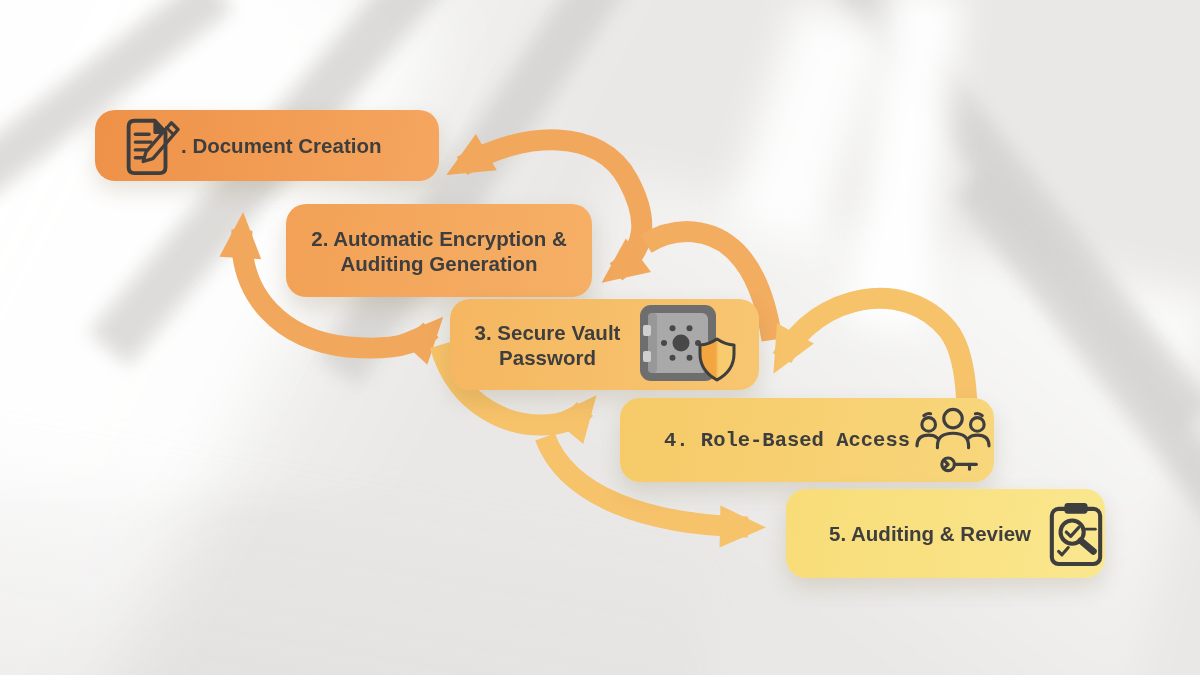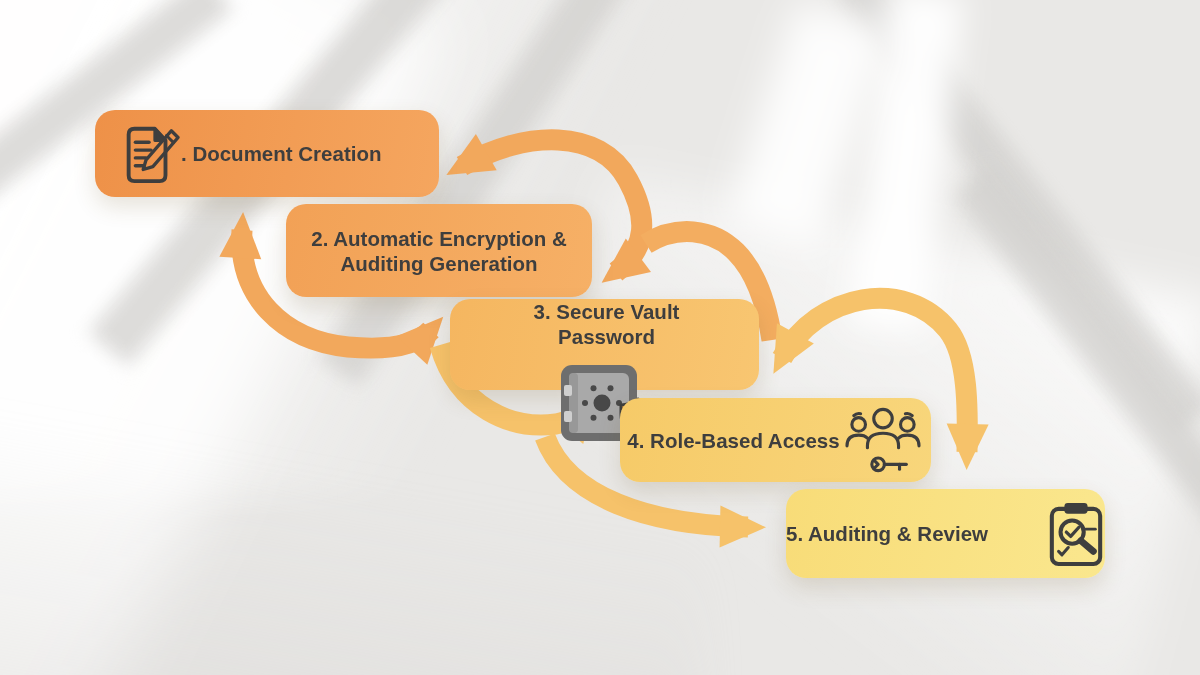--- a/index.html
+++ b/index.html
@@ -43,30 +43,30 @@
   }
   
   .arrows{position:absolute;left:0;top:0;}
   
   .box{
     position:absolute;border-radius:20px;display:flex;align-items:center;
     color:#3e3e3e;font-weight:600;
     box-shadow:0 10px 22px rgba(110,85,40,.16);
   }
   .box .lbl{font-size:20.5px;line-height:25px;}
-  .box1{left:95px;top:110px;width:322px;height:87px;
+  .box1{left:95px;top:110px;width:322px;height:71px;
         background:linear-gradient(100deg,#ee9148,#f5a65f);padding-left:22px;}
   .box2{left:286px;top:204px;width:306px;height:93px;
         background:linear-gradient(100deg,#f2a156,#f6b066);justify-content:center;text-align:center;}
   .box3{left:450px;top:299px;width:305px;height:91px;
-        background:linear-gradient(100deg,#f5b660,#f8c671);justify-content:space-between;text-align:center;gap:14px;padding-left:4px;flex-direction:column;}
-  .box4{left:620px;top:398px;width:311px;height:84px;
-        background:linear-gradient(100deg,#f6ca68,#f8d67b);justify-content:center;gap:2px;}
+        background:linear-gradient(100deg,#f5b660,#f8c671);justify-content:center;text-align:center;gap:14px;padding-left:4px;}
+  .box4{left:620px;top:398px;width:374px;height:84px;
+        background:linear-gradient(100deg,#f6ca68,#f8d67b);justify-content:flex-end;gap:2px;font-family:Liberation Mono, monospace;}
   .box5{left:786px;top:489px;width:319px;height:89px;
-        background:linear-gradient(100deg,#f8dc78,#fae78e);justify-content:space-between;gap:16px;}
+        background:linear-gradient(100deg,#f8dc78,#fae78e);justify-content:flex-end;gap:16px;}
   .icon{flex:0 0 auto;display:block;}
 </style>
 </head>
 <body>
 
 <div class="stage">
 
   <div class="bg bg-topleft-light"></div>
   <div class="bg bg-mid-band"></div>
   <div class="bg bg-right-wedge"></div>

